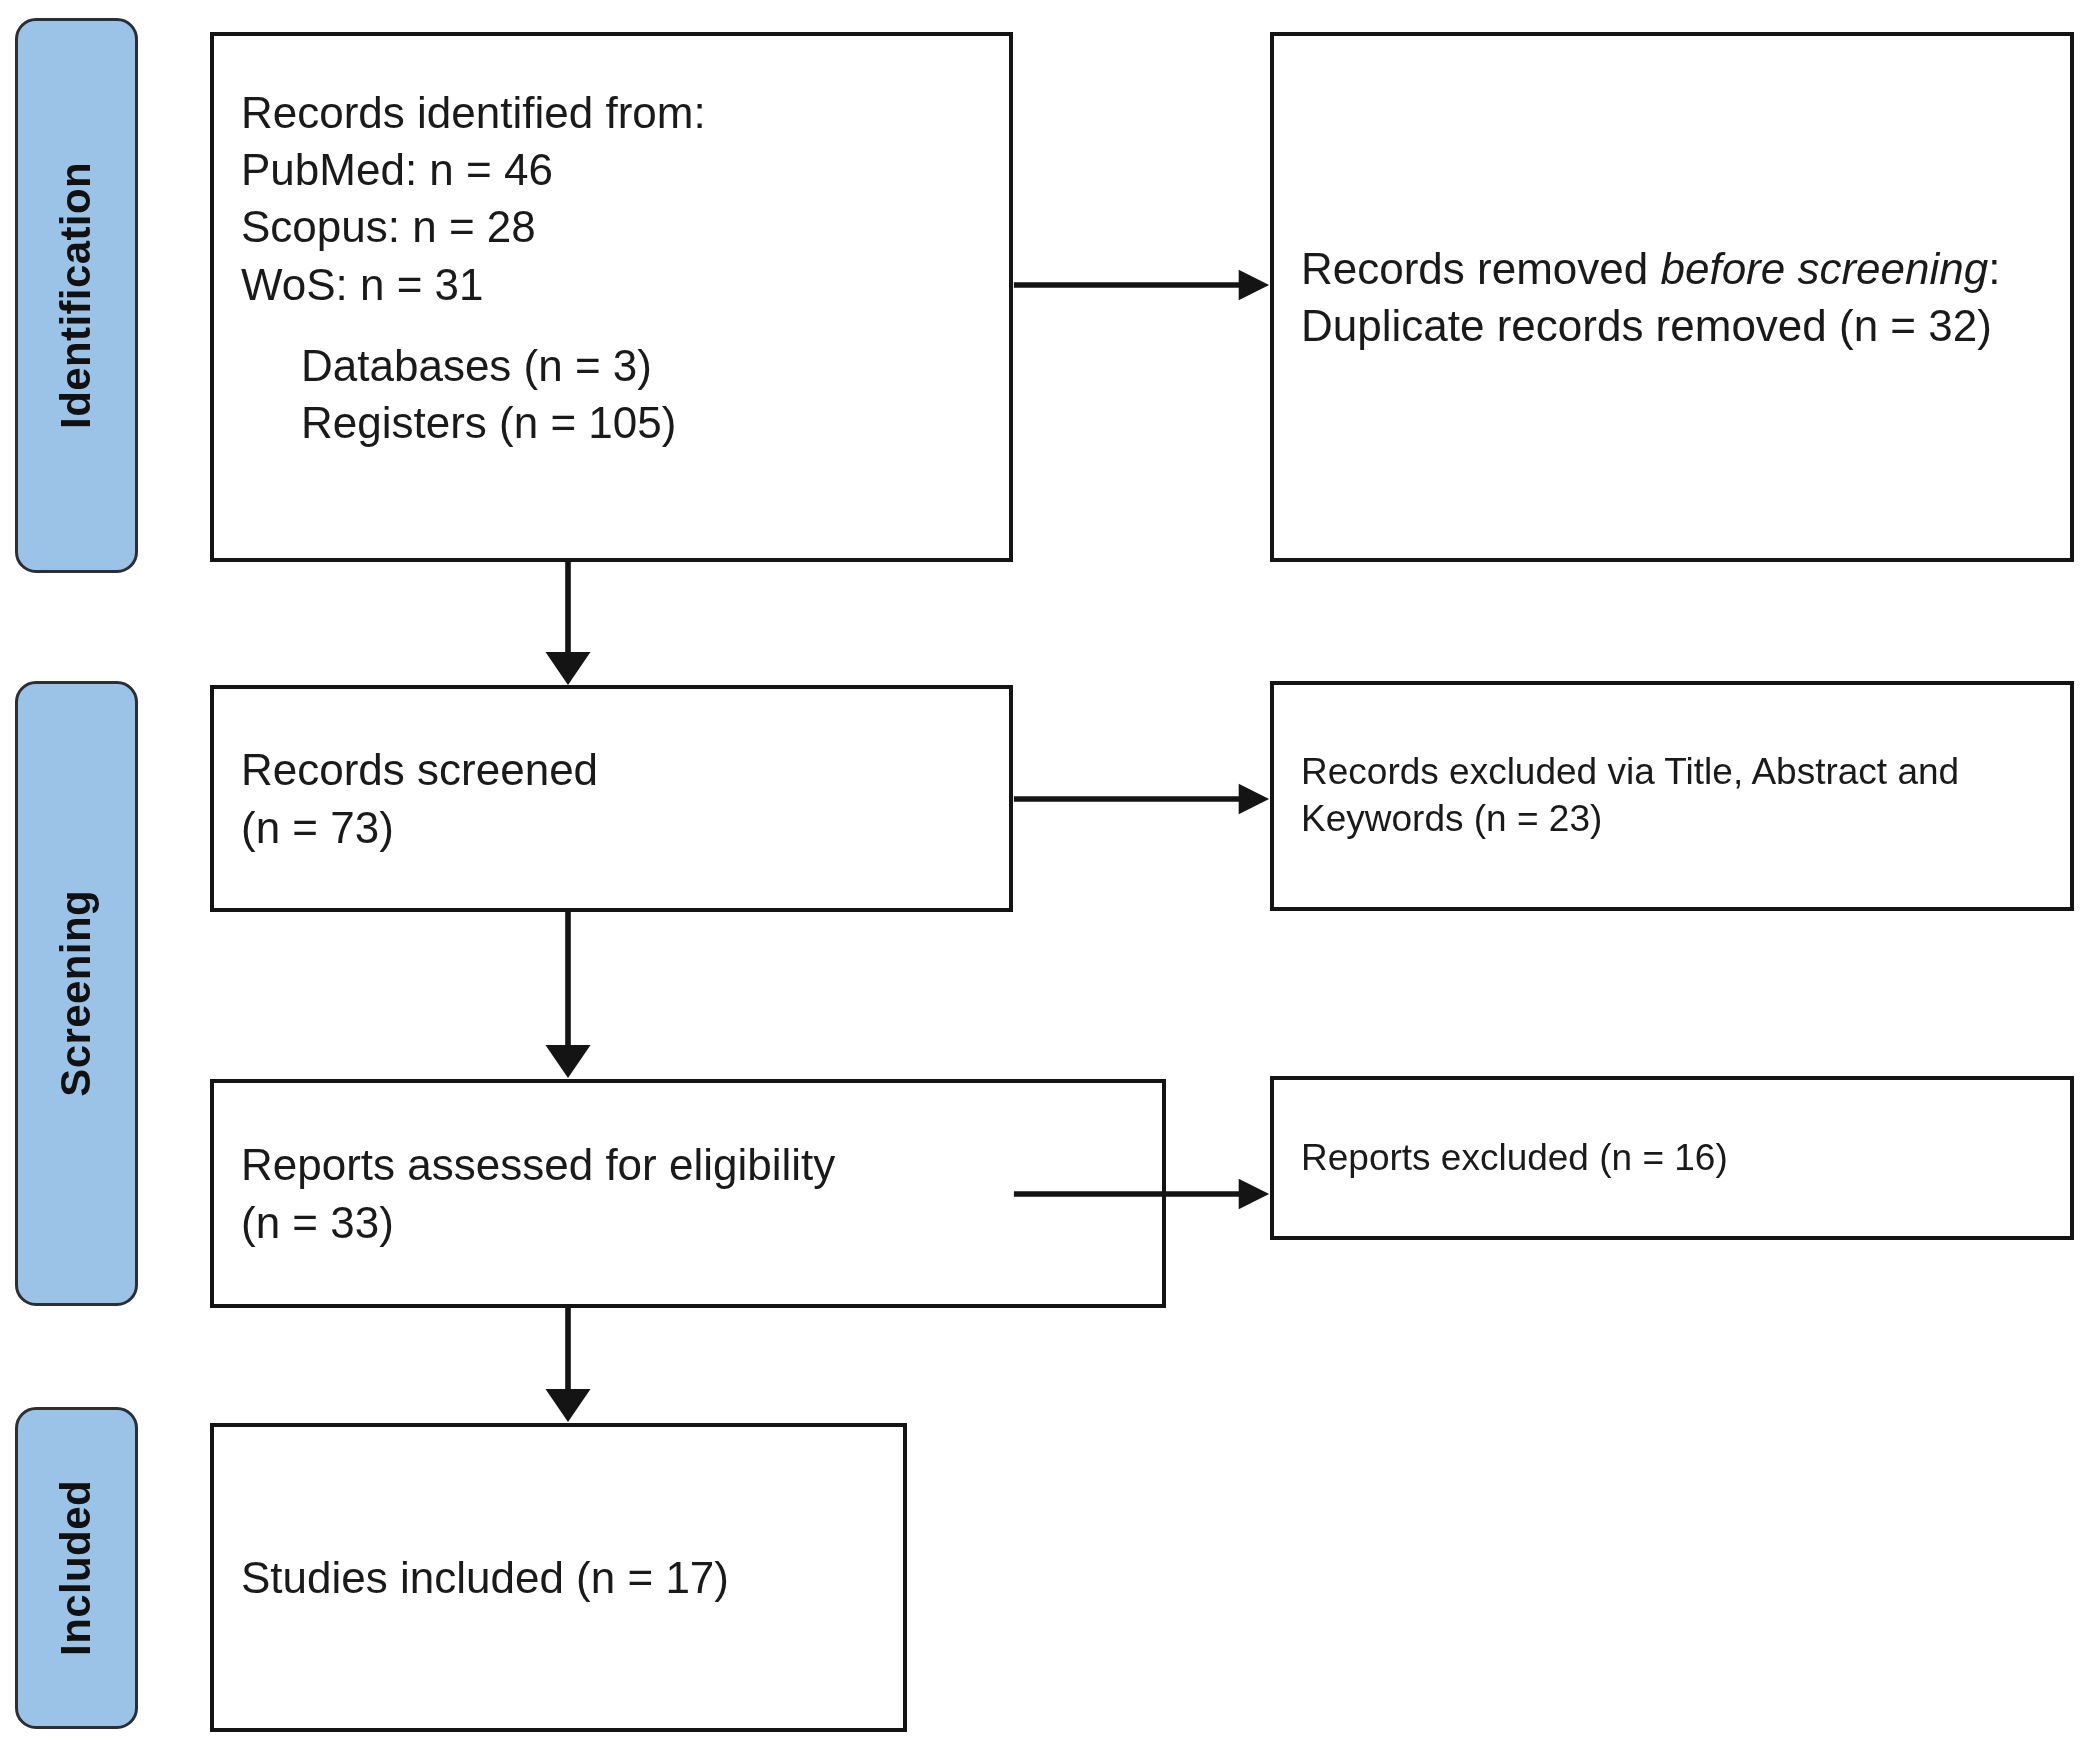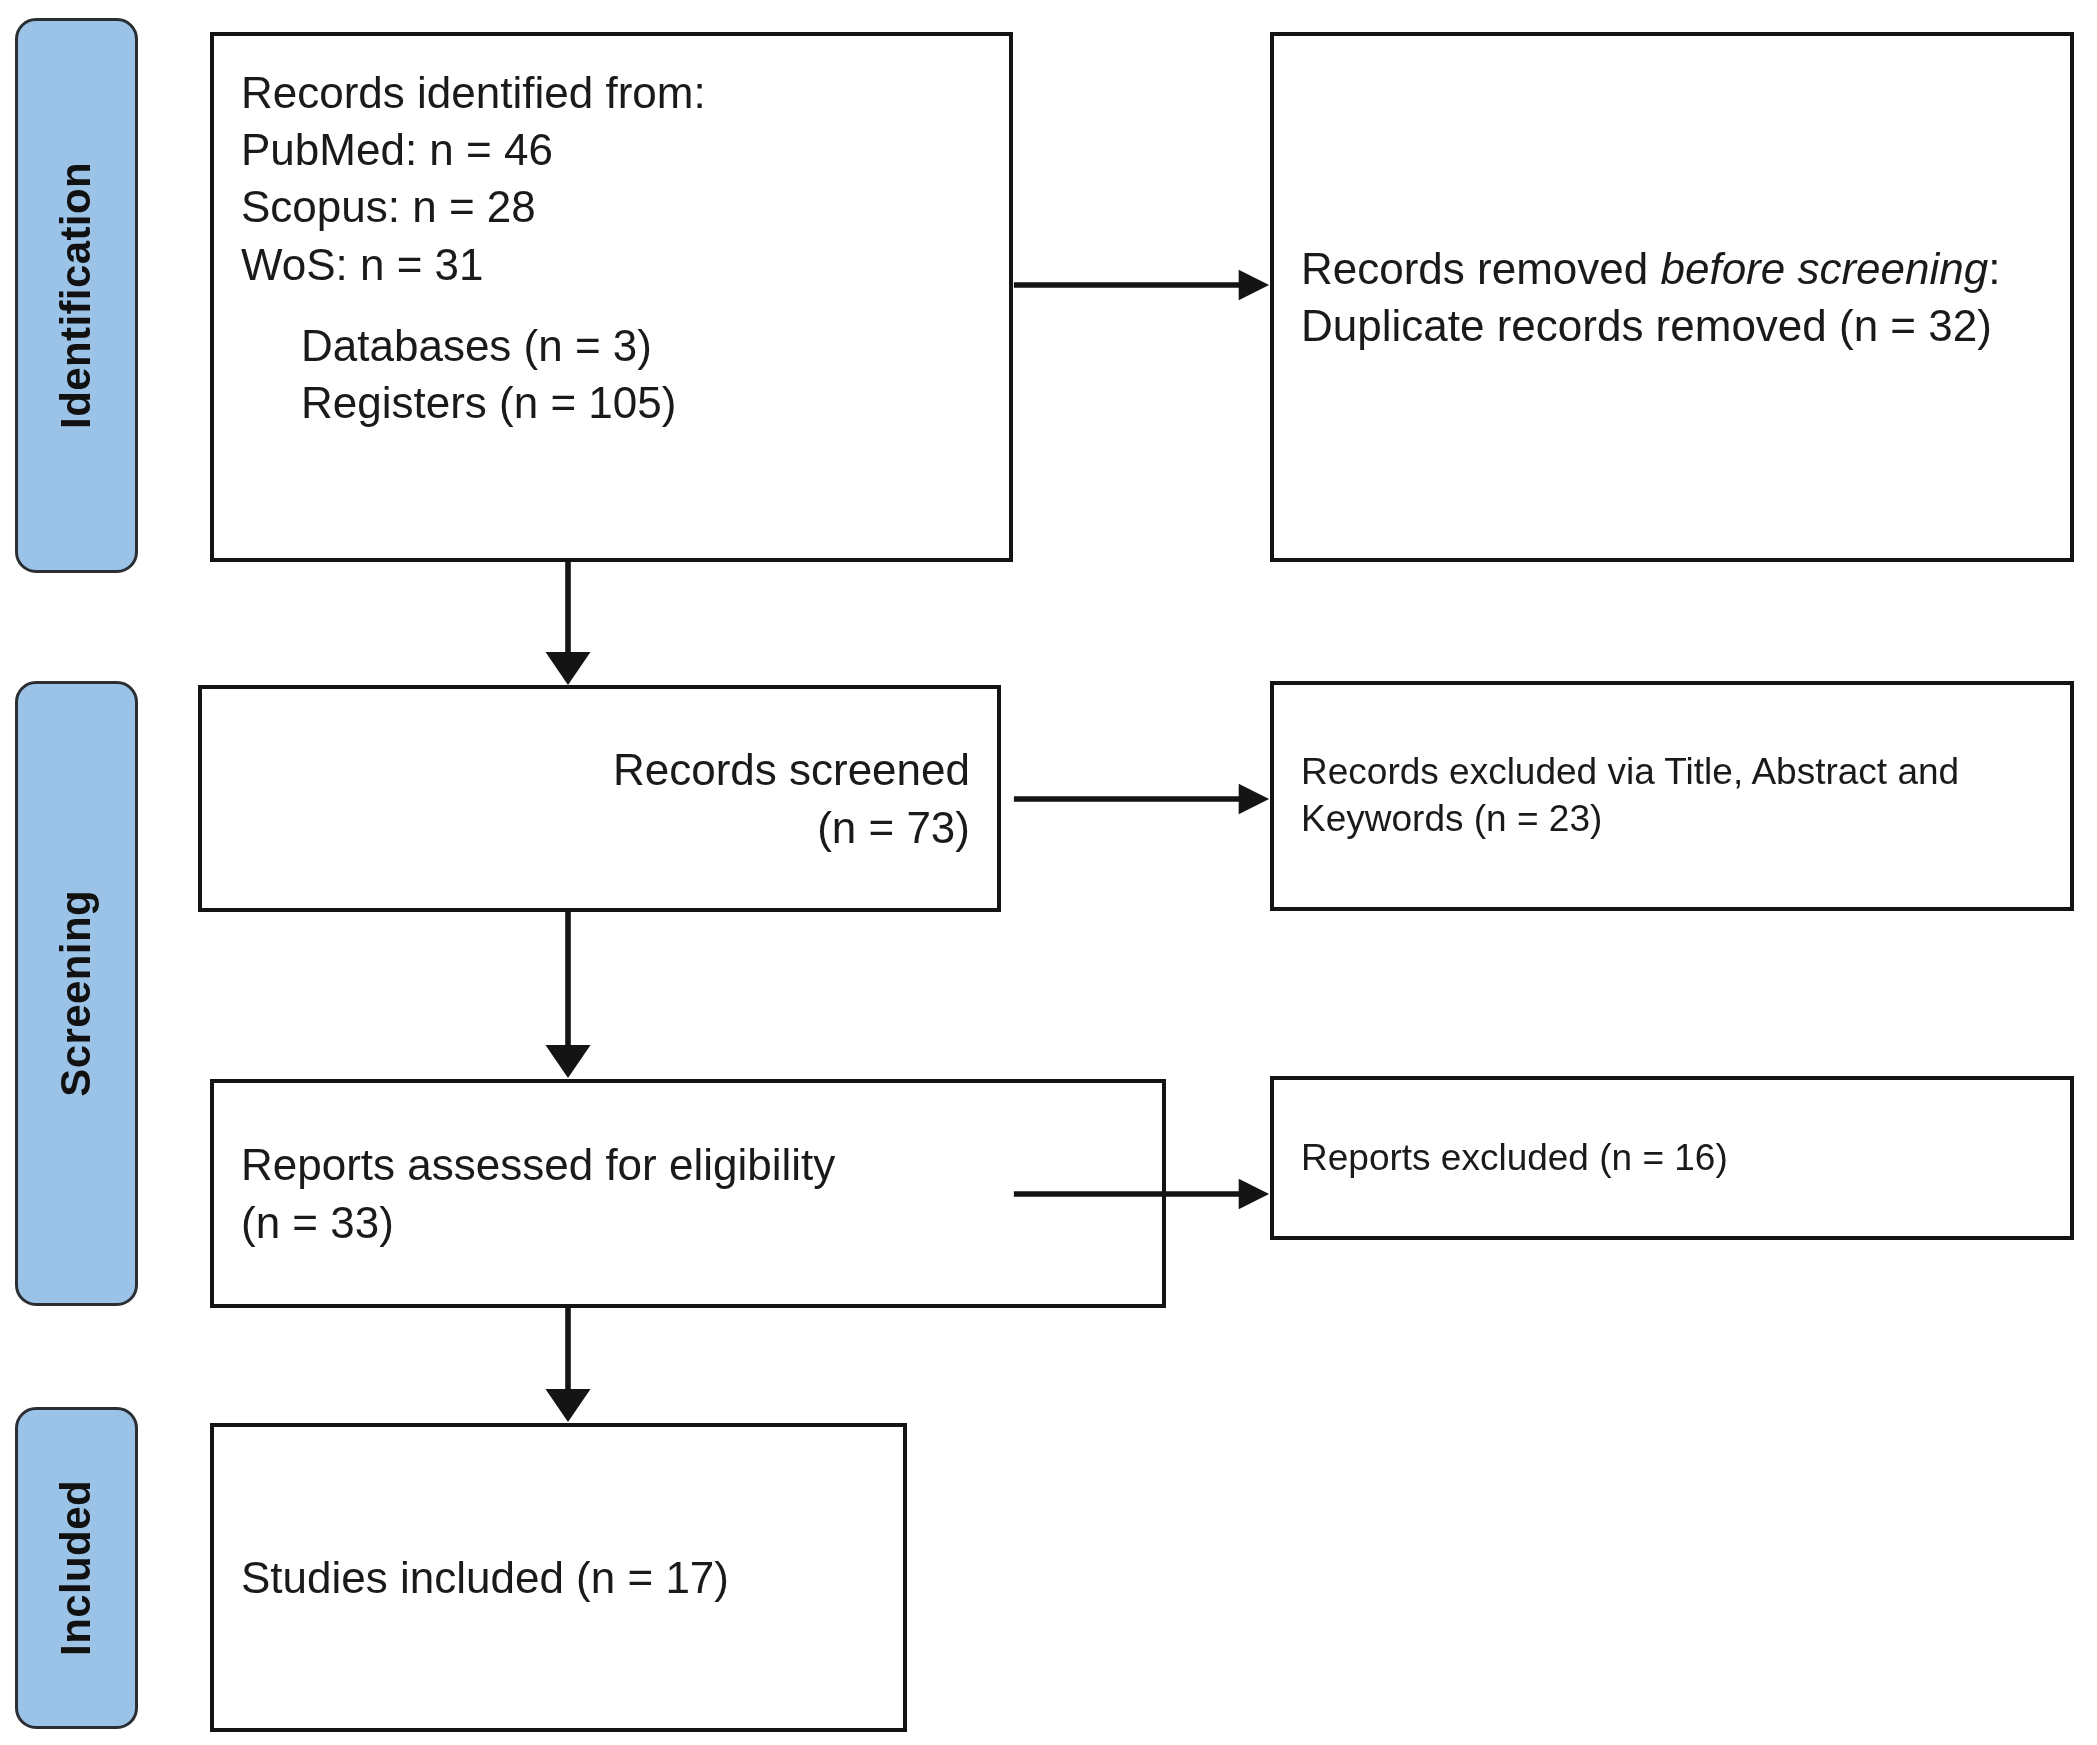--- a/index.html
+++ b/index.html
@@ -59,21 +59,21 @@
     white-space: pre-wrap;
   }
   .pbox.small .ptext {
     font-size: 37px;
     line-height: 1.26;
   }
   .pbox.topalign {
     justify-content: flex-start;
   }
   .pbox.topalign .ptext {
-    padding-top: 28px;
+    padding-top: 48px;
   }
   .pbox .ptext em {
     font-style: italic;
   }
   .indent-block {
     display: block;
     padding-left: 60px;
   }
   .spacer-line {
     display: block;
@@ -119,21 +119,21 @@
     </svg>
   </div>
 
   <div class="conn" style="left:539px; top:562px; width:58px; height:123px;">
     <svg width="58" height="123" viewBox="0 0 72 153">
       <line x1="36" y1="0" x2="36" y2="118" stroke="#141414" stroke-width="7"></line>
       <polygon points="36,153 8,112 64,112" fill="#141414"></polygon>
     </svg>
   </div>
 
-  <div class="pbox" style="left:198px; top:685px; width:803px; height:227px;text-align:right;">
+  <div class="pbox" style="left:210px; top:685px; width:803px; height:227px;">
     <div class="ptext"><span>Records screened</span><br><span>(n = 73)</span></div>
   </div>
 
   <div class="pbox small" style="left:1270px; top:681px; width:804px; height:230px;">
     <div class="ptext">Records excluded via Title, Abstract and Keywords (n = 23)</div>
   </div>
 
   <div class="conn" style="left:1013px; top:783px; width:257px; height:32px;">
     <svg width="257" height="32" viewBox="0 0 319 40">
       <line x1="0" y1="20" x2="288" y2="20" stroke="#141414" stroke-width="7"></line>

